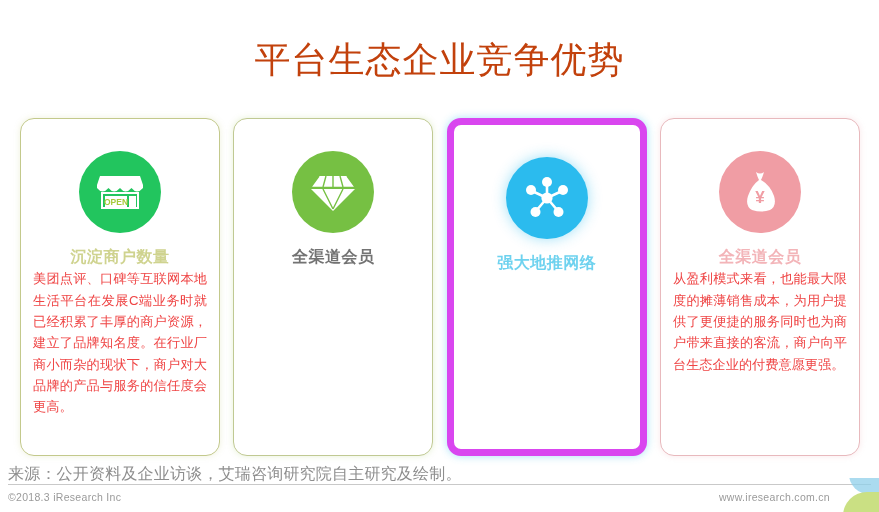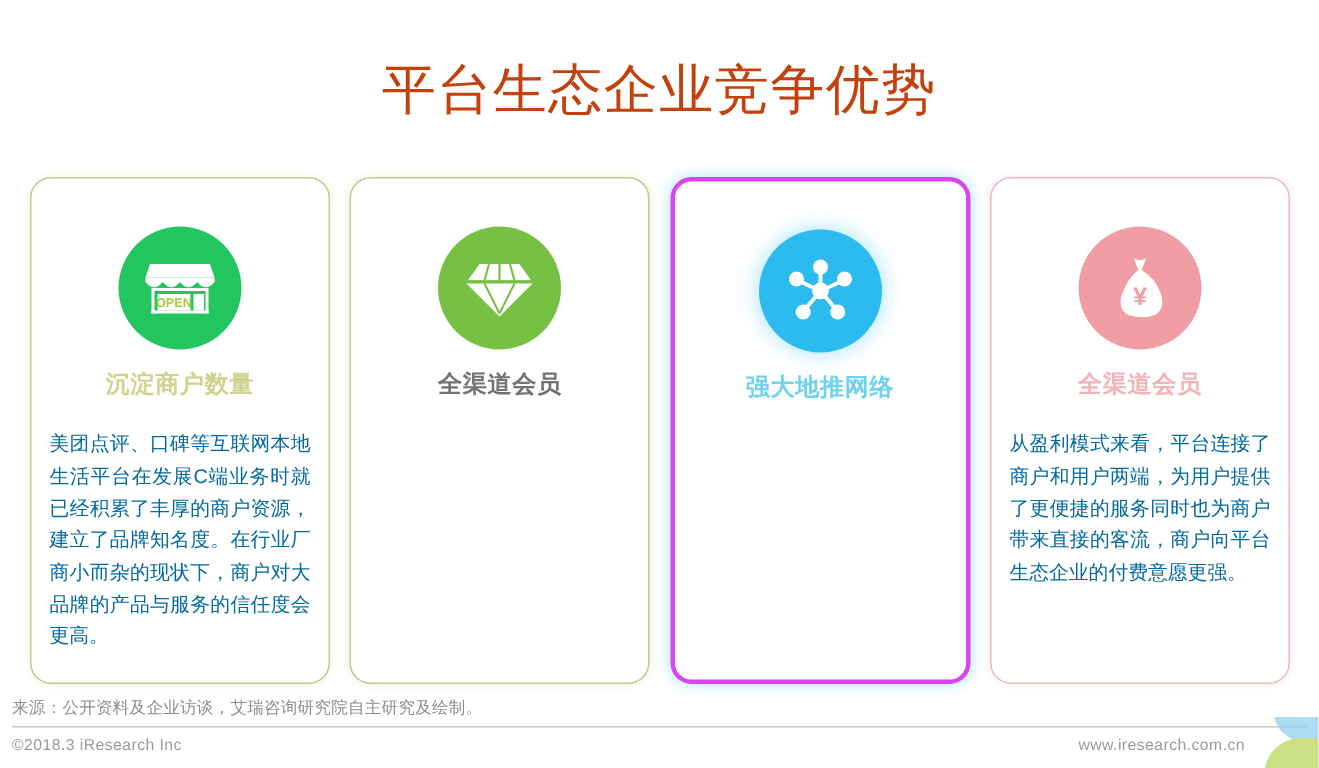--- a/index.html
+++ b/index.html
@@ -43,21 +43,21 @@
     width: 200px;
     height: 338px;
     box-sizing: border-box;
     border-radius: 14px;
     background: #ffffff;
     position: relative;
     padding: 0 9px;
   }
   .card-1 { border: 1px solid #c3c98c; box-shadow: 0 0 6px rgba(190,200,120,0.25); }
   .card-2 { border: 1px solid #c0c993; box-shadow: 0 0 6px rgba(160,200,90,0.25); }
-  .card-3 { border: 3px solid #d946ef; box-shadow: 0 0 9px rgba(60,190,235,0.45); }
+  .card-3 { border: 7px solid #d946ef; box-shadow: 0 0 9px rgba(60,190,235,0.45); }
   .card-4 { border: 1px solid #e8b9bd; box-shadow: 0 0 6px rgba(230,150,160,0.22); }
 
   .icon-wrap {
     width: 100%;
     display: flex;
     justify-content: center;
     margin-top: 32px;
   }
   .icon-circle {
     width: 82px;
@@ -79,35 +79,35 @@
     margin-top: 14px;
     letter-spacing: 0.5px;
     line-height: 1.2;
   }
   .t-1 { color: #cfd38f; }
   .t-2 { color: #737373; }
   .t-3 { color: #6ed2ef; }
   .t-4 { color: #f3b4b8; }
 
   .card-body {
-    margin-top: 19px;
+    margin-top: 2px;
     font-size: 13.2px;
     line-height: 1.62;
-    color: #0369a1;
+    color: #ef4444;
     text-align: justify;
     text-justify: inter-ideograph;
     padding: 0 3px;
   }
 
   
   .source-line {
     position: absolute;
     left: 8px;
     top: 464px;
-    font-size: 11px;
+    font-size: 16px;
     color: #8e8e8e;
     letter-spacing: 0.2px;
   }
   .footer-rule {
     position: absolute;
     left: 8px;
     top: 484px;
     width: 863px;
     height: 1px;
     background: #c9c9c9;
@@ -236,21 +236,21 @@
         <svg width="44" height="46" viewBox="0 0 44 46" aria-hidden="true">
           <g fill="#ffffff">
             <path d="M18 3 q4 3 8 0 q-1.5 5 -3 8 h-2 q-1.5 -3 -3 -8 z"></path>
             <path d="M21 11 h2 q9 5 13 16 q3 10 -4 14 q-8 3 -18 0 q-7 -4 -4 -14 q4 -11 11 -16 z"></path>
           </g>
           <text x="22" y="34" font-family="'Liberation Sans', sans-serif" font-size="17" font-weight="bold" fill="#f09da4" text-anchor="middle">¥</text>
         </svg>
       </div>
     </div>
     <div class="card-title t-4">全渠道会员</div>
-    <div class="card-body">从盈利模式来看，平台连接了商户和用户两端，为用户提供了更便捷的服务同时也为商户带来直接的客流，商户向平台生态企业的付费意愿更强。</div>
+    <div class="card-body">从盈利模式来看，也能最大限度的摊薄销售成本，为用户提供了更便捷的服务同时也为商户带来直接的客流，商户向平台生态企业的付费意愿更强。</div>
   </div>
 
 </div>
 
 <div class="source-line">来源：公开资料及企业访谈，艾瑞咨询研究院自主研究及绘制。</div>
 <div class="footer-rule"></div>
 <div class="copyright">©2018.3 iResearch Inc</div>
 <div class="site-url">www.iresearch.com.cn</div>
 <div class="corner-mark">
   <div class="blue"></div>

